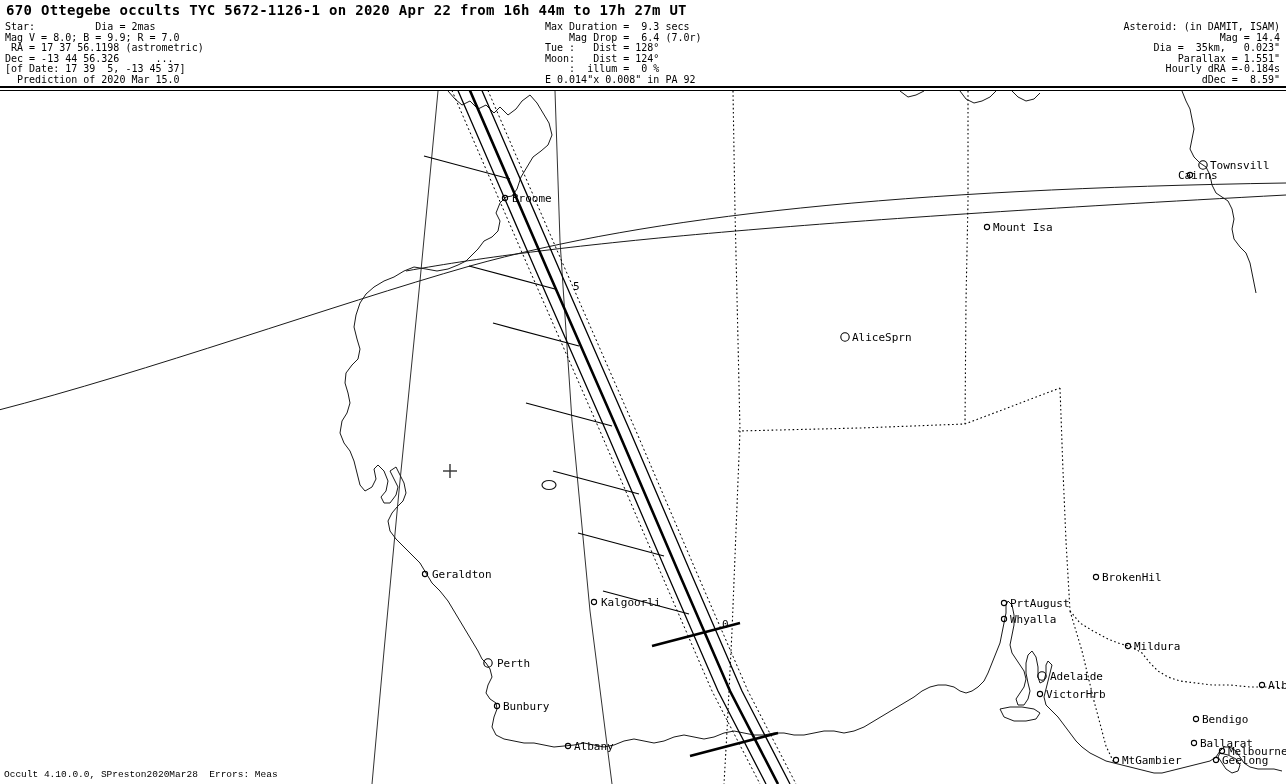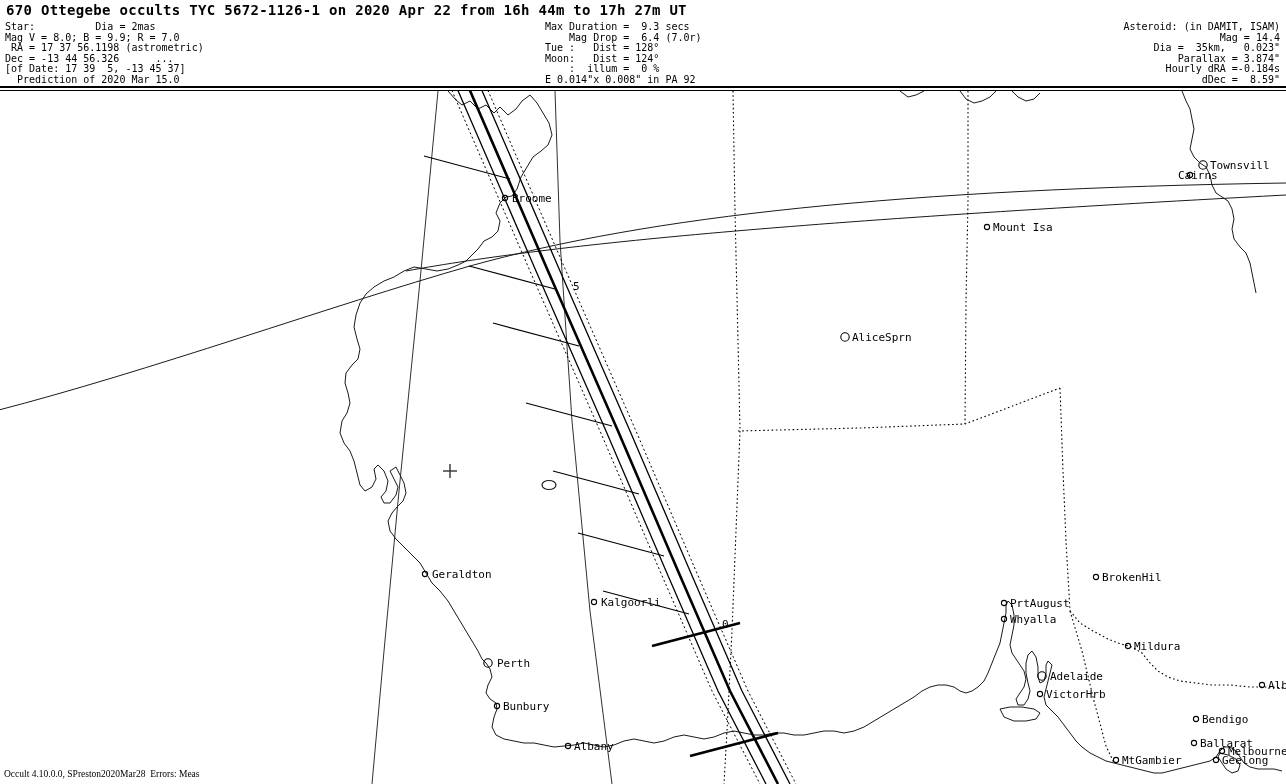--- a/index.html
+++ b/index.html
@@ -24,21 +24,21 @@
   .hrule{position:absolute;left:0;width:1286px;background:#000;height:1px;}
   #rule1{top:86px;height:2px;}
   #rule2{top:90px;height:1px;}
   #note-line{
     position:absolute;left:5px;top:93px;font-size:10.5px;white-space:pre;
   }
 
   
   #footer{
     position:absolute;left:4px;top:769px;font-size:9.5px;
-    font-family:Liberation Serif, serif;white-space:pre;
+    font-family:Liberation Mono, monospace;white-space:pre;
   }
 
   
   #map-area{position:absolute;left:0;top:91px;width:1286px;height:693px;overflow:hidden;}
   #map-svg{display:block;}
 
   
   .city-label{
     font-family:"DejaVu Sans Mono","Liberation Mono",monospace;
     font-size:11px;fill:#000;
@@ -63,21 +63,21 @@
   Prediction of 2020 Mar 15.0</div>
     <div class="hblock" id="hb-mid">Max Duration =  9.3 secs
     Mag Drop =  6.4 (7.0r)
 Tue :   Dist = 128°
 Moon:   Dist = 124°
     :  illum =  0 %
 E 0.014"x 0.008" in PA 92</div>
     <div class="hblock" id="hb-right">Asteroid: (in DAMIT, ISAM)
 Mag = 14.4
 Dia =  35km,   0.023"
-Parallax = 3.874"
+Parallax = 1.551"
 Hourly dRA =-0.184s
 dDec =  8.59"</div>
     <div class="hrule" id="rule1"></div>
     <div class="hrule" id="rule2"></div>
   </div>
   <div id="note-line">Expect fades - star dia.</div>
 
   <div id="map-area">
     <svg id="map-svg" width="1286" height="693" viewBox="0 0 1286 693" xmlns="http://www.w3.org/2000/svg">
 

